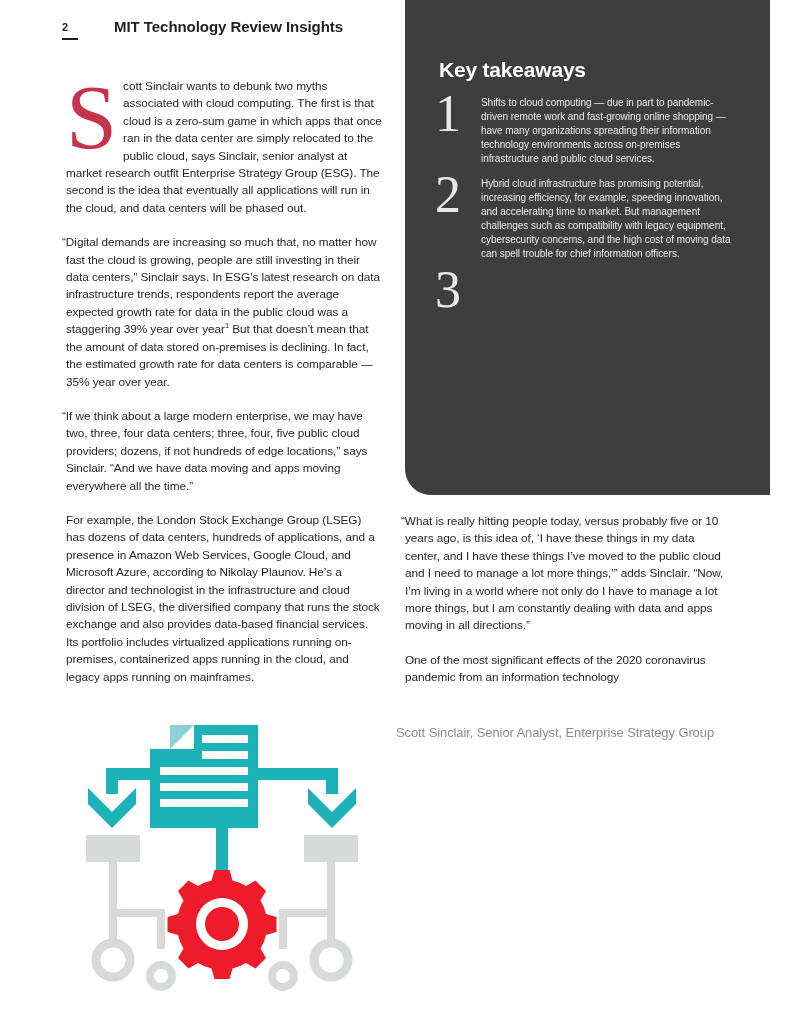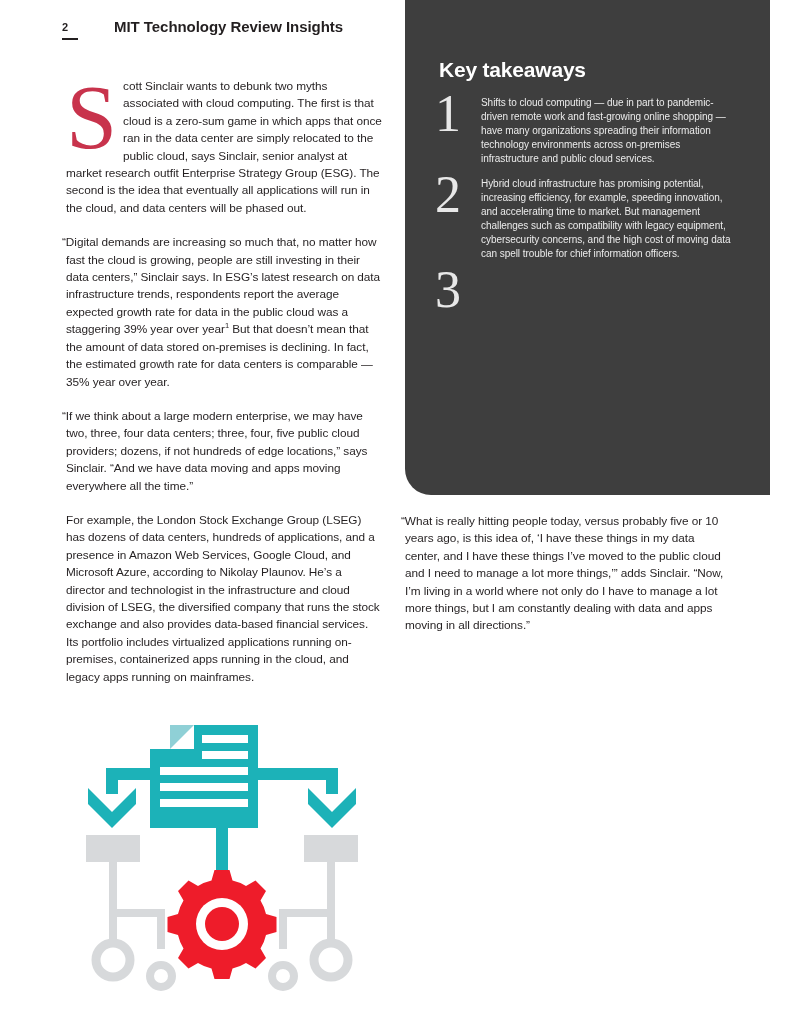--- a/index.html
+++ b/index.html
@@ -191,23 +191,25 @@
 
   <p class="body-p hang"><span>“Digital demands are increasing so much that, no matter how fast the cloud is growing, people are still investing in their data centers,” Sinclair says. In ESG’s latest research on data infrastructure trends, respondents report the average expected growth rate for data in the public cloud was a staggering 39% year over year</span><sup class="fn">1</sup><span> But that doesn’t mean that the amount of data stored on-premises is declining. In fact, the estimated growth rate for data centers is comparable — 35% year over year.</span></p>
 
   <p class="body-p hang">“If we think about a large modern enterprise, we may have two, three, four data centers; three, four, five public cloud providers; dozens, if not hundreds of edge locations,” says Sinclair. “And we have data moving and apps moving everywhere all the time.”</p>
 
   <p class="body-p">For example, the London Stock Exchange Group (LSEG) has dozens of data centers, hundreds of applications, and a presence in Amazon Web Services, Google Cloud, and Microsoft Azure, according to Nikolay Plaunov. He’s a director and technologist in the infrastructure and cloud division of LSEG, the diversified company that runs the stock exchange and also provides data-based financial services. Its portfolio includes virtualized applications running on-premises, containerized apps running in the cloud, and legacy apps running on mainframes.</p>
 </div>
 
 <div class="col col-right">
   <p class="body-p hang">“What is really hitting people today, versus probably five or 10 years ago, is this idea of, ‘I have these things in my data center, and I have these things I’ve moved to the public cloud and I need to manage a lot more things,’” adds Sinclair. “Now, I’m living in a world where not only do I have to manage a lot more things, but I am constantly dealing with data and apps moving in all directions.”</p>
+  <p class="body-p">One of the most significant effects of the 2020 coronavirus pandemic from an information technology</p>
 </div>
 
 <div class="pullquote-wrap">
+  <div class="pullquote-attr">Scott Sinclair, Senior Analyst, Enterprise Strategy Group</div>
 </div>
 
 <div class="illustration">
   <svg viewBox="0 0 300 285" width="300" height="285" xmlns="http://www.w3.org/2000/svg">
 
     <g fill="#d7d9db">
       <rect x="14" y="117" width="54" height="27"></rect>
       <rect x="37" y="144" width="8" height="84"></rect>
       <rect x="37" y="191" width="56" height="8"></rect>
       <rect x="85" y="197" width="8" height="34"></rect>

